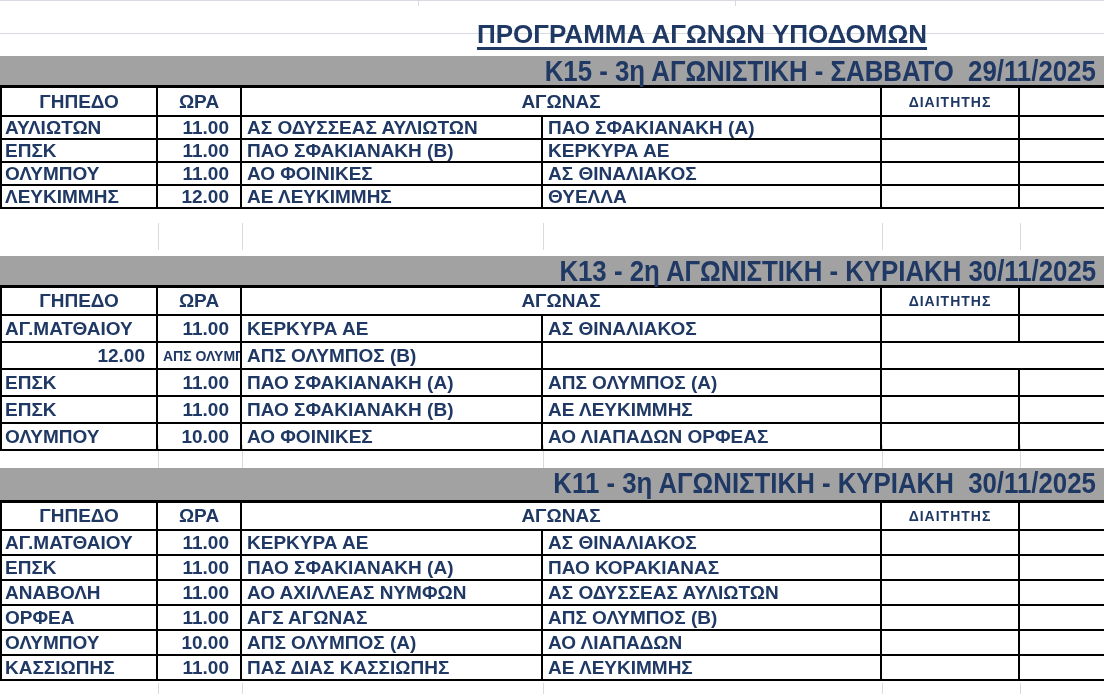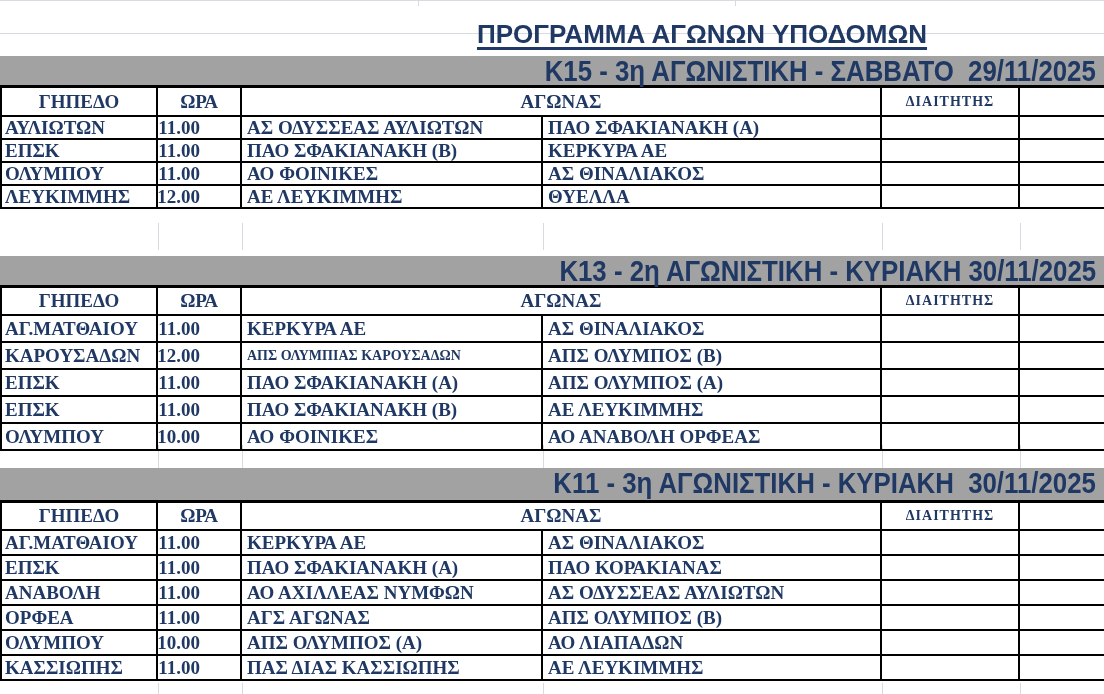--- a/index.html
+++ b/index.html
@@ -43,37 +43,36 @@
   .sec-2 .band{height:35px}
   .band-label{
     color:var(--navy);font-weight:bold;font-size:30px;white-space:pre;line-height:1;
     transform:scaleX(0.86);transform-origin:100% 50%;
   }
   .tbl{box-sizing:border-box;border-left:2px solid var(--line);}
   .chrow,.trow{
     box-sizing:border-box;display:grid;
     grid-template-columns:156px 84px 301px 339px 138px 1fr;
     border-bottom:2px solid var(--line);
-    font-family:Liberation Serif, serif;
   }
   .sec-0 .chrow{height:29px}
   .sec-1 .chrow,.sec-2 .chrow{height:28px}
   .sec-0 .trow{height:23px}
   .sec-1 .trow{height:27px}
   .sec-2 .trow{height:25px}
   .cell{
     box-sizing:border-box;display:flex;align-items:center;overflow:hidden;white-space:nowrap;
     color:var(--navy);font-weight:bold;font-size:19px;
   }
   .br{border-right:2px solid var(--line);}
   .h-venue,.h-time,.h-match{justify-content:center;}
   .h-match{grid-column:3/5;}
   .h-ref{justify-content:center;font-size:14px;letter-spacing:1px;}
   .c-venue{padding-left:3px;}
-  .c-time{justify-content:flex-end;padding-right:40px;}
+  .c-time{justify-content:flex-end;padding-right:11px;}
   .c-home,.c-away{padding-left:5px;}
   .c-home.shrink{font-size:14px;}
 </style>
 </head>
 <body>
 
 <div class="sheet">
 
   <div class="hgrid" style="top:0"></div>
   <div class="hgrid" style="top:33px"></div>
@@ -172,21 +171,20 @@
 
         <div class="trow">
             <div class="cell br c-venue">ΑΓ.ΜΑΤΘΑΙΟΥ</div>
             <div class="cell br c-time">11.00</div>
             <div class="cell br c-home">ΚΕΡΚΥΡΑ ΑΕ</div>
             <div class="cell br c-away">ΑΣ ΘΙΝΑΛΙΑΚΟΣ</div>
             <div class="cell br c-ref"></div>
             <div class="cell c-extra"></div>
           </div>
           <div class="trow">
-            <div class="cell br c-venue">ΚΑΡΟΥΣΑΔΩΝ</div>
             <div class="cell br c-time">12.00</div>
             <div class="cell br c-home shrink">ΑΠΣ ΟΛΥΜΠΙΑΣ ΚΑΡΟΥΣΑΔΩΝ</div>
             <div class="cell br c-away">ΑΠΣ ΟΛΥΜΠΟΣ (Β)</div>
             <div class="cell br c-ref"></div>
             <div class="cell c-extra"></div>
           </div>
           <div class="trow">
             <div class="cell br c-venue">ΕΠΣΚ</div>
             <div class="cell br c-time">11.00</div>
             <div class="cell br c-home">ΠΑΟ ΣΦΑΚΙΑΝΑΚΗ (Α)</div>
@@ -199,21 +197,21 @@
             <div class="cell br c-time">11.00</div>
             <div class="cell br c-home">ΠΑΟ ΣΦΑΚΙΑΝΑΚΗ (Β)</div>
             <div class="cell br c-away">ΑΕ ΛΕΥΚΙΜΜΗΣ</div>
             <div class="cell br c-ref"></div>
             <div class="cell c-extra"></div>
           </div>
           <div class="trow">
             <div class="cell br c-venue">ΟΛΥΜΠΟΥ</div>
             <div class="cell br c-time">10.00</div>
             <div class="cell br c-home">ΑΟ ΦΟΙΝΙΚΕΣ</div>
-            <div class="cell br c-away">ΑΟ ΑΝΑΒΟΛΗ ΟΡΦΕΑΣ</div>
+            <div class="cell br c-away">ΑΟ ΛΙΑΠΑΔΩΝ ΟΡΦΕΑΣ</div>
             <div class="cell br c-ref"></div>
             <div class="cell c-extra"></div>
           </div>
         </div>
       </div>
     </div>
 
     <div class="section sec-2">
       <div class="band">
         <span class="band-label">Κ11 - 3η ΑΓΩΝΙΣΤΙΚΗ - ΚΥΡΙΑΚΗ  30/11/2025</span>

